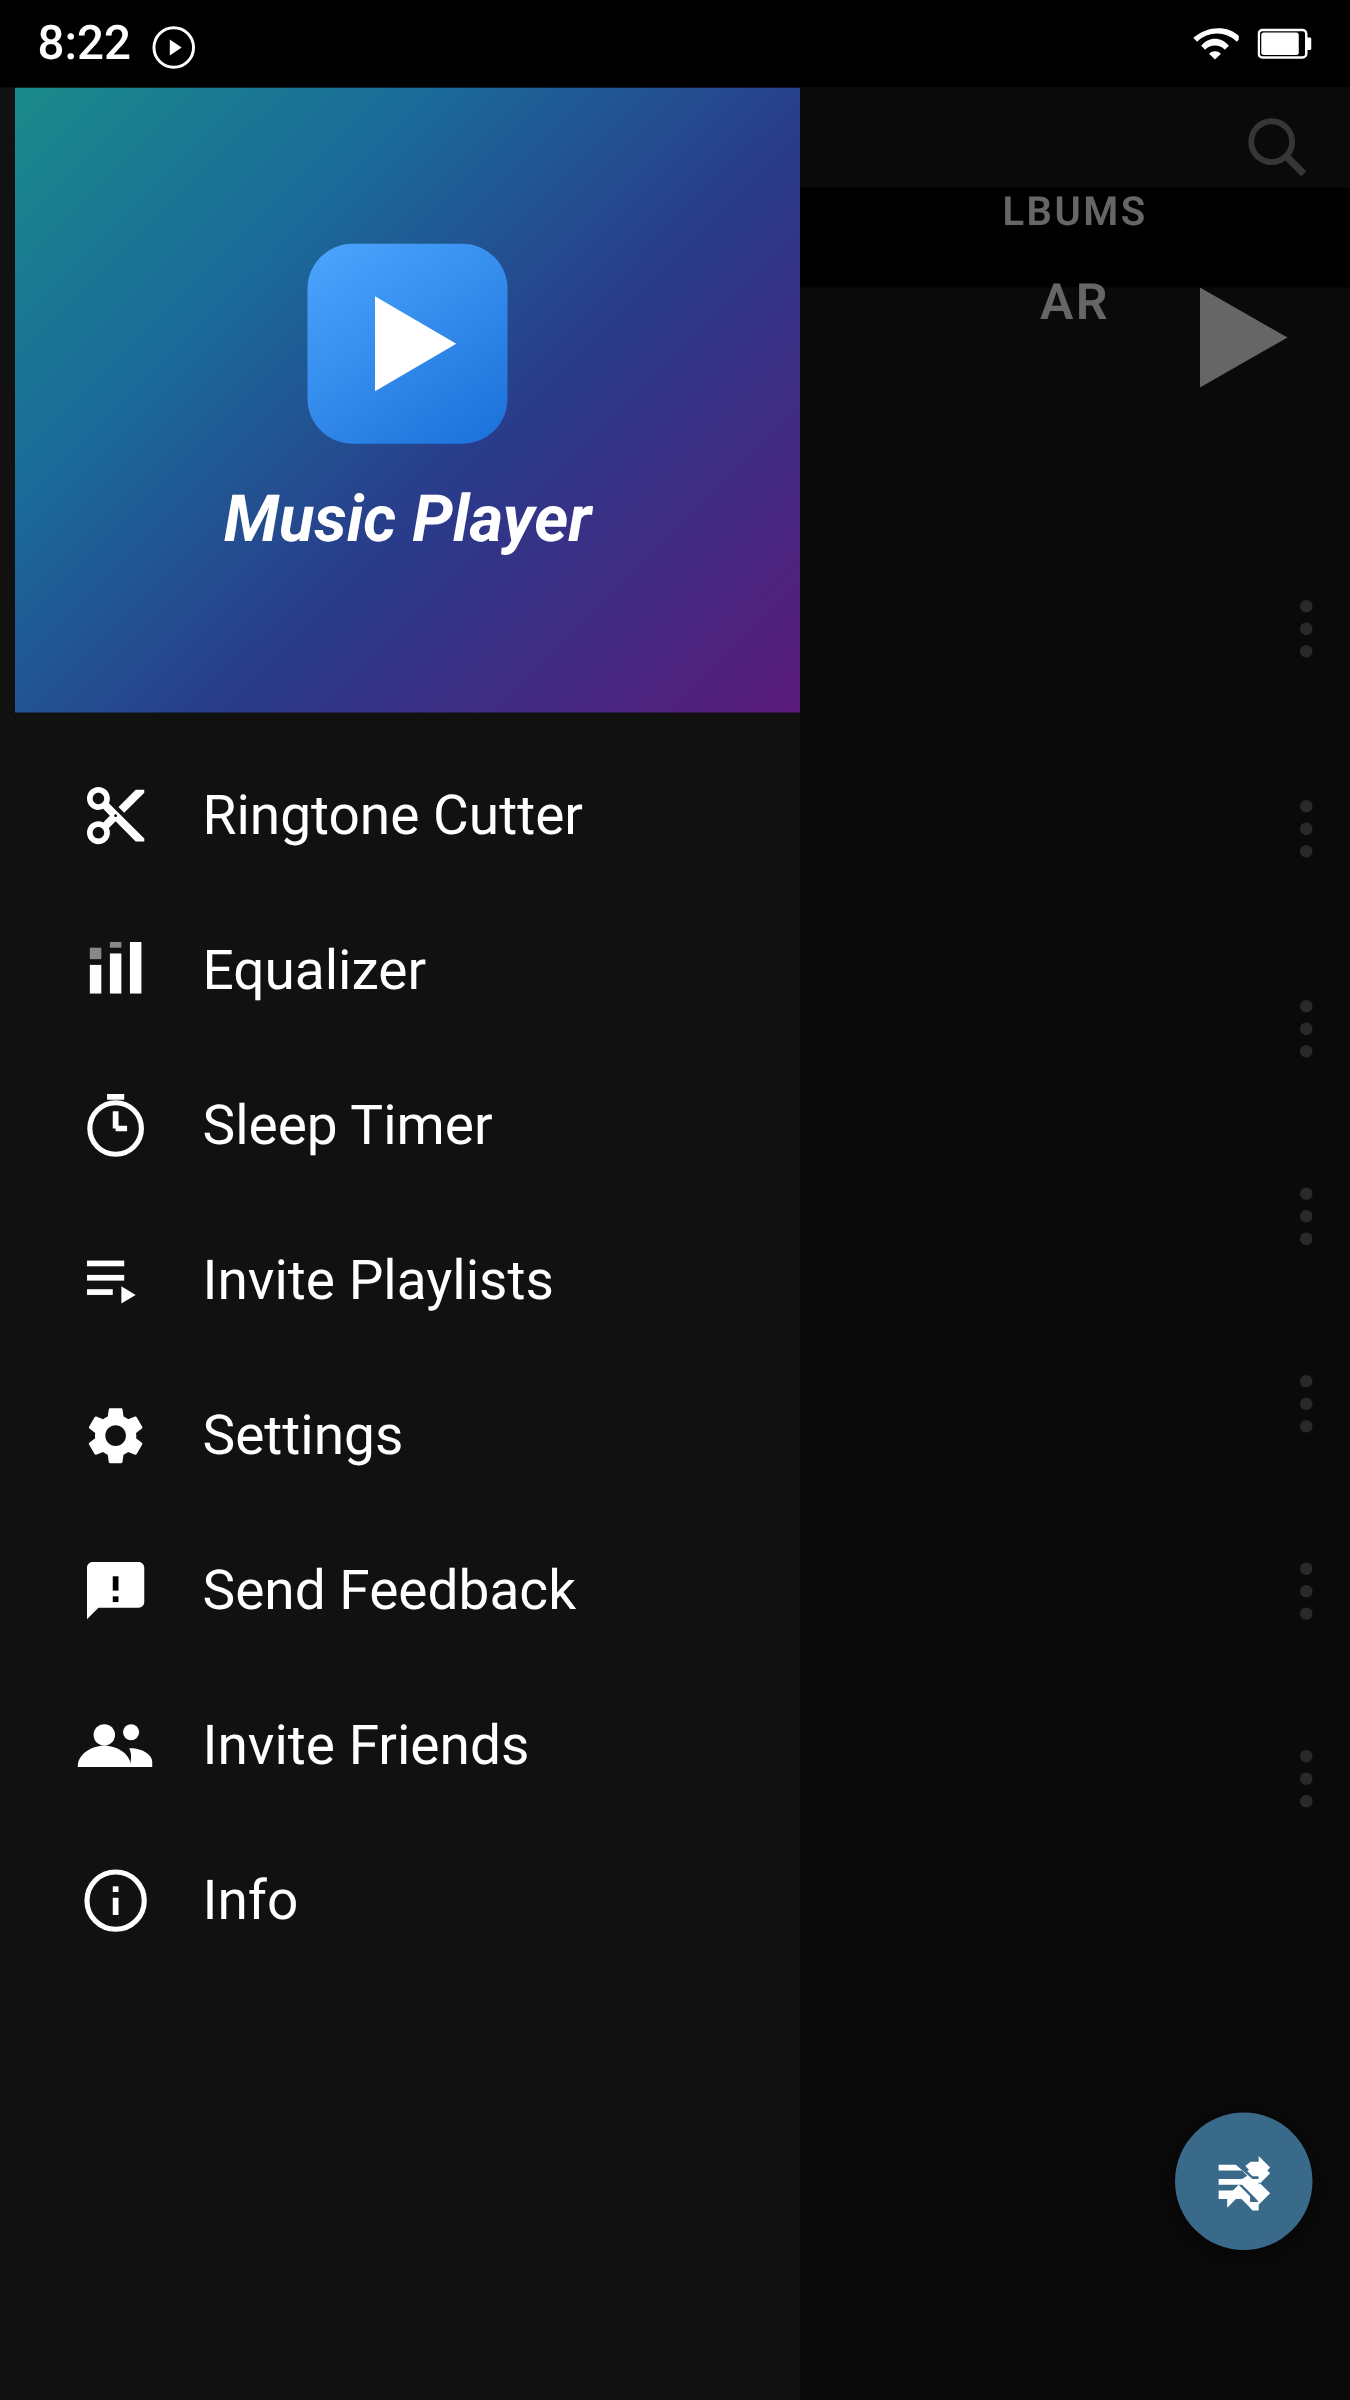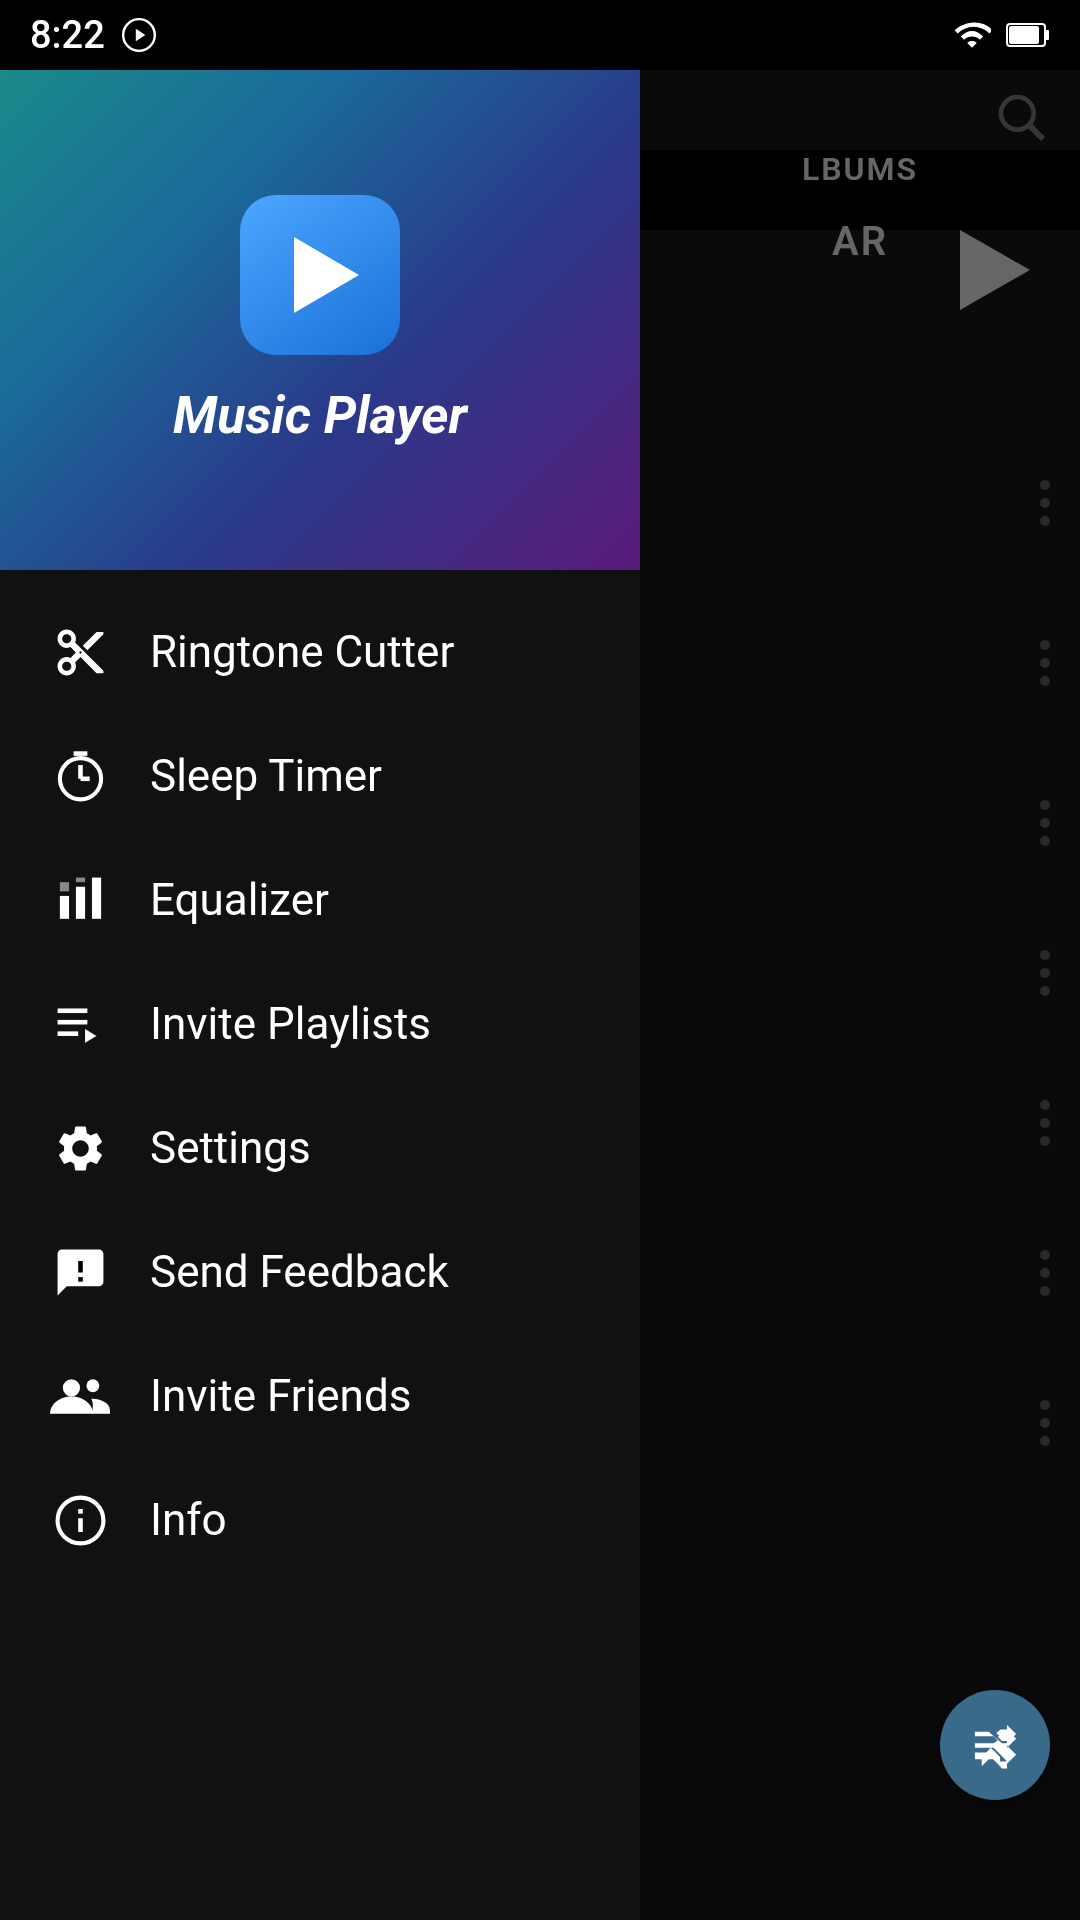--- a/index.html
+++ b/index.html
@@ -91,20 +91,21 @@
     .nav-drawer {
       position: absolute;
       top: 70px;
       left: 0;
       width: 640px;
       height: 1850px;
       background: #111;
       z-index: 10;
       display: flex;
       flex-direction: column;
+      padding-left: 12px;
     }
 
     
     .drawer-header {
       width: 100%;
       height: 500px;
       background: linear-gradient(135deg, #1a8a8a 0%, #1a6a9a 30%, #2a3a8a 60%, #5a1a7a 100%);
       display: flex;
       flex-direction: column;
       align-items: center;
@@ -190,21 +191,21 @@
       box-shadow: 0 4px 20px rgba(0,0,0,0.5);
       cursor: pointer;
     }
   </style>
 </head>
 <body>
 
 <div class="main-content">
 
   <div class="status-bar">
-    <div class="status-left" style="display:flex;align-items:center;gap:15px;">
+    <div class="status-left" style="display:flex;align-items:flex-end;gap:15px;">
       <span class="status-time">8:22</span>
 
       <svg width="38" height="38" viewBox="0 0 24 24" fill="white">
         <circle cx="12" cy="12" r="10" stroke="white" stroke-width="1.5" fill="none"></circle>
         <polygon points="10,8 16,12 10,16" fill="white"></polygon>
       </svg>
     </div>
     <div class="status-icons">
 
       <svg width="38" height="38" viewBox="0 0 24 24" fill="white">
@@ -300,45 +301,45 @@
         <svg width="55" height="55" viewBox="0 0 24 24" fill="white">
           <path d="M9.64 7.64c.23-.5.36-1.05.36-1.64 0-2.21-1.79-4-4-4S2 3.79 2 6s1.79 4 4 4c.59 0 1.14-.13 1.64-.36L10 12l-2.36 2.36C7.14 14.13 6.59 14 6 14c-2.21 0-4 1.79-4 4s1.79 4 4 4 4-1.79 4-4c0-.59-.13-1.14-.36-1.64L12 14l7 7h3v-1L9.64 7.64zM6 8c-1.1 0-2-.89-2-2s.9-2 2-2 2 .89 2 2-.9 2-2 2zm0 12c-1.1 0-2-.89-2-2s.9-2 2-2 2 .89 2 2-.9 2-2 2zm6-7.5c-.28 0-.5-.22-.5-.5s.22-.5.5-.5.5.22.5.5-.22.5-.5.5zM19 3l-6 6 2 2 7-7V3z"></path>
         </svg>
       </div>
       <span class="menu-label">Ringtone Cutter</span>
     </div>
 
     <div class="menu-item">
       <div class="menu-icon">
         <svg width="55" height="55" viewBox="0 0 24 24" fill="white">
-          <circle cx="12" cy="13" r="9" stroke="white" stroke-width="1.8" fill="none"></circle>
-          <line x1="12" y1="13" x2="12" y2="7" stroke="white" stroke-width="2"></line>
-          <line x1="12" y1="13" x2="16" y2="13" stroke="white" stroke-width="2"></line>
-          <line x1="9" y1="2" x2="15" y2="2" stroke="white" stroke-width="2"></line>
-        </svg>
-      </div>
-      <span class="menu-label">Sleep Timer</span>
-    </div>
-
-    <div class="menu-item">
-      <div class="menu-icon">
-        <svg width="55" height="55" viewBox="0 0 24 24" fill="white">
           <rect x="3" y="10" width="4" height="10"></rect>
           <rect x="10" y="6" width="4" height="14"></rect>
           <rect x="17" y="2" width="4" height="18"></rect>
           <rect x="3" y="4" width="4" height="4" opacity="0.5"></rect>
           <rect x="10" y="2" width="4" height="2" opacity="0.5"></rect>
         </svg>
       </div>
       <span class="menu-label">Equalizer</span>
     </div>
 
     <div class="menu-item">
       <div class="menu-icon">
         <svg width="55" height="55" viewBox="0 0 24 24" fill="white">
+          <circle cx="12" cy="13" r="9" stroke="white" stroke-width="1.8" fill="none"></circle>
+          <line x1="12" y1="13" x2="12" y2="7" stroke="white" stroke-width="2"></line>
+          <line x1="12" y1="13" x2="16" y2="13" stroke="white" stroke-width="2"></line>
+          <line x1="9" y1="2" x2="15" y2="2" stroke="white" stroke-width="2"></line>
+        </svg>
+      </div>
+      <span class="menu-label">Sleep Timer</span>
+    </div>
+
+    <div class="menu-item">
+      <div class="menu-icon">
+        <svg width="55" height="55" viewBox="0 0 24 24" fill="white">
           <rect x="2" y="5" width="13" height="2"></rect>
           <rect x="2" y="10" width="13" height="2"></rect>
           <rect x="2" y="15" width="9" height="2"></rect>
           <path d="M14 14v6l5-3-5-3z"></path>
         </svg>
       </div>
       <span class="menu-label">Invite Playlists</span>
     </div>
 
     <div class="menu-item">

